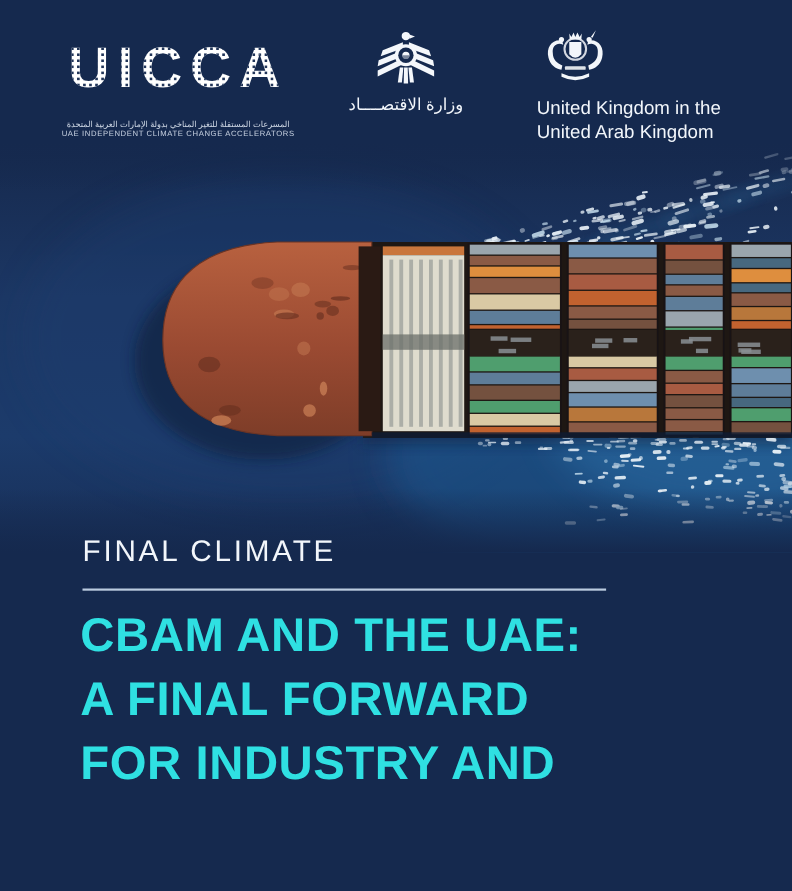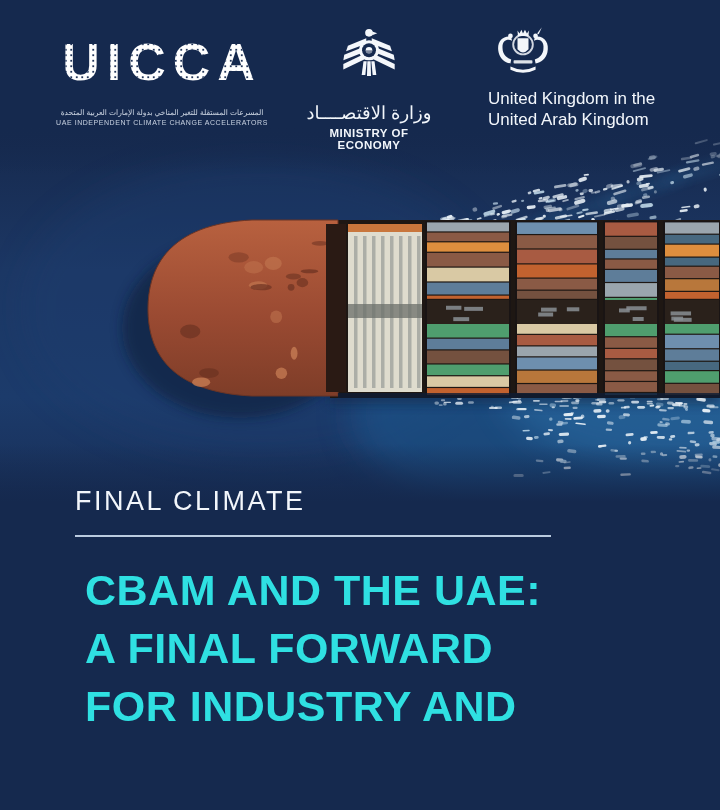--- a/index.html
+++ b/index.html
@@ -31,39 +31,39 @@
       background-image:radial-gradient(circle, rgba(21,42,80,.95) 1.2px, rgba(21,42,80,0) 1.35px),linear-gradient(#fff,#fff);
       background-size:5.5px 5.5px,100% 100%;
       -webkit-background-clip:text;background-clip:text;color:transparent;
     }
   }
   .uicca-ar{font-size:7.5px;margin-top:20px;direction:rtl;color:#DFE7F2;opacity:.9;}
   .uicca-en{font-size:7px;letter-spacing:.55px;margin-top:2px;color:#D7E0EE;opacity:.9;}
 
   .logo-moe{left:298px;top:20px;width:142px;text-align:center;}
   .falcon{width:66px;height:66px;display:block;margin:0 auto;}
-  .moe-ar{font-size:18px;margin-top:16px;direction:rtl;}
+  .moe-ar{font-size:15px;margin-top:0;direction:rtl;}
   .moe-en{font-size:11.5px;font-weight:bold;letter-spacing:.5px;margin-top:3px;}
 
   .logo-uk{left:488px;top:22px;width:215px;text-align:left;}
   .crest{width:66px;height:64px;display:block;margin-left:2px;}
   .uk-text{font-size:17px;line-height:1.22;margin-top:3px;}
 
   
   .kicker{
     position:absolute;left:75px;top:486px;z-index:3;
     font-size:27px;letter-spacing:2.5px;font-weight:400;
     color:var(--white,#F2F6FB);
   }
   .divider{
     position:absolute;left:75px;top:535px;width:476px;height:2px;z-index:3;
     background:var(--divider,#C9D9EB);opacity:.92;border:0;margin:0;
   }
   .title{
-    position:absolute;left:73px;top:549px;z-index:3;margin:12px;
+    position:absolute;left:73px;top:549px;z-index:3;margin:0;
     font-size:43px;line-height:58px;font-weight:700;letter-spacing:.5px;
     color:var(--cyan,#2FE0E2);
   }
 </style>
 </head>
 <body>
 
 <div class="cover">
 
   <div class="scene-wrap">
@@ -607,21 +607,20 @@
           <circle cx="36" cy="33" r="11"></circle>
           <path d="M30 45 L28 60 L32 60 L33.5 45 Z"></path>
           <path d="M34.2 45 L33.8 61 L38.2 61 L37.8 45 Z"></path>
           <path d="M38.5 45 L40 60 L44 60 L42 45 Z"></path>
         </g>
         <circle cx="36" cy="33" r="7.6" fill="#15294E"></circle>
         <circle cx="36" cy="33" r="3.6" fill="#F4F7FB"></circle>
         <path d="M32.4 33 a3.6 3.6 0 0 0 7.2 0" fill="#15294E" opacity=".55"></path>
       </svg>
       <div class="moe-ar">وزارة الاقتصــــاد</div>
-      <div class="moe-en">MINISTRY OF ECONOMY</div>
     </div>
 
     <div class="logo logo-uk">
       <svg class="crest" viewBox="0 0 84 72">
         <g fill="#F3F6FA">
           <path d="M35 6 L37.5 10 L40 5 L42 10 L44.5 5 L47 10 L49.5 6 L49 13 L35.5 13 Z"></path>
           <path d="M35 16 H49 V30 Q42 38 35 30 Z"></path>
           <circle cx="42" cy="24" r="12.5" fill="none" stroke="#F3F6FA" stroke-width="2.4" opacity=".85"></circle>
           <path d="M27 14 C 15 12, 8 22, 11 34 C 13 42, 19 47, 26 48 L 27 43 C 21 41, 16 36, 16 29 C 15 20, 21 16, 28 19 Z"></path>
           <circle cx="26" cy="13" r="3"></circle>

